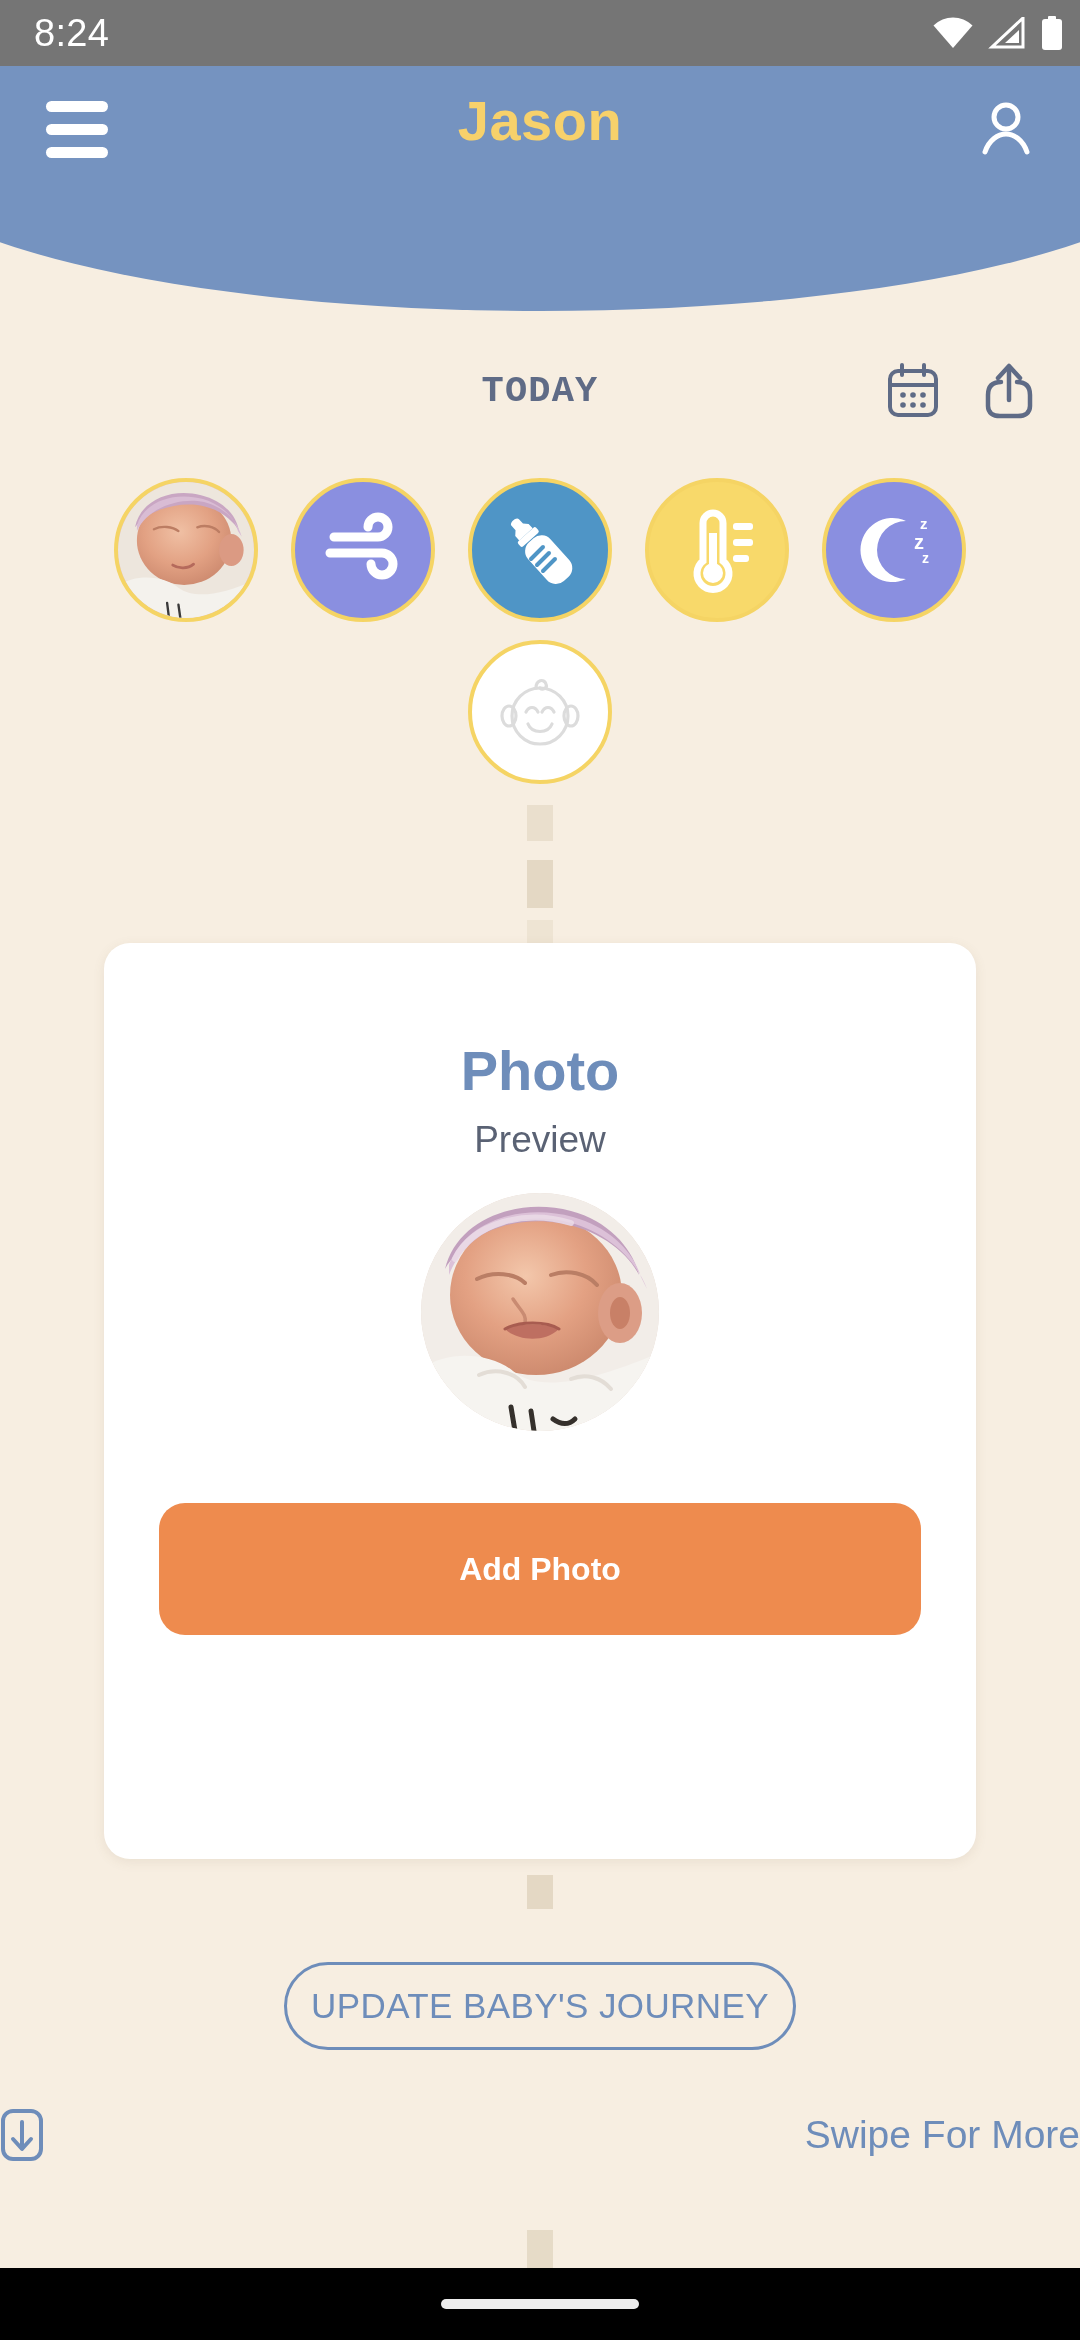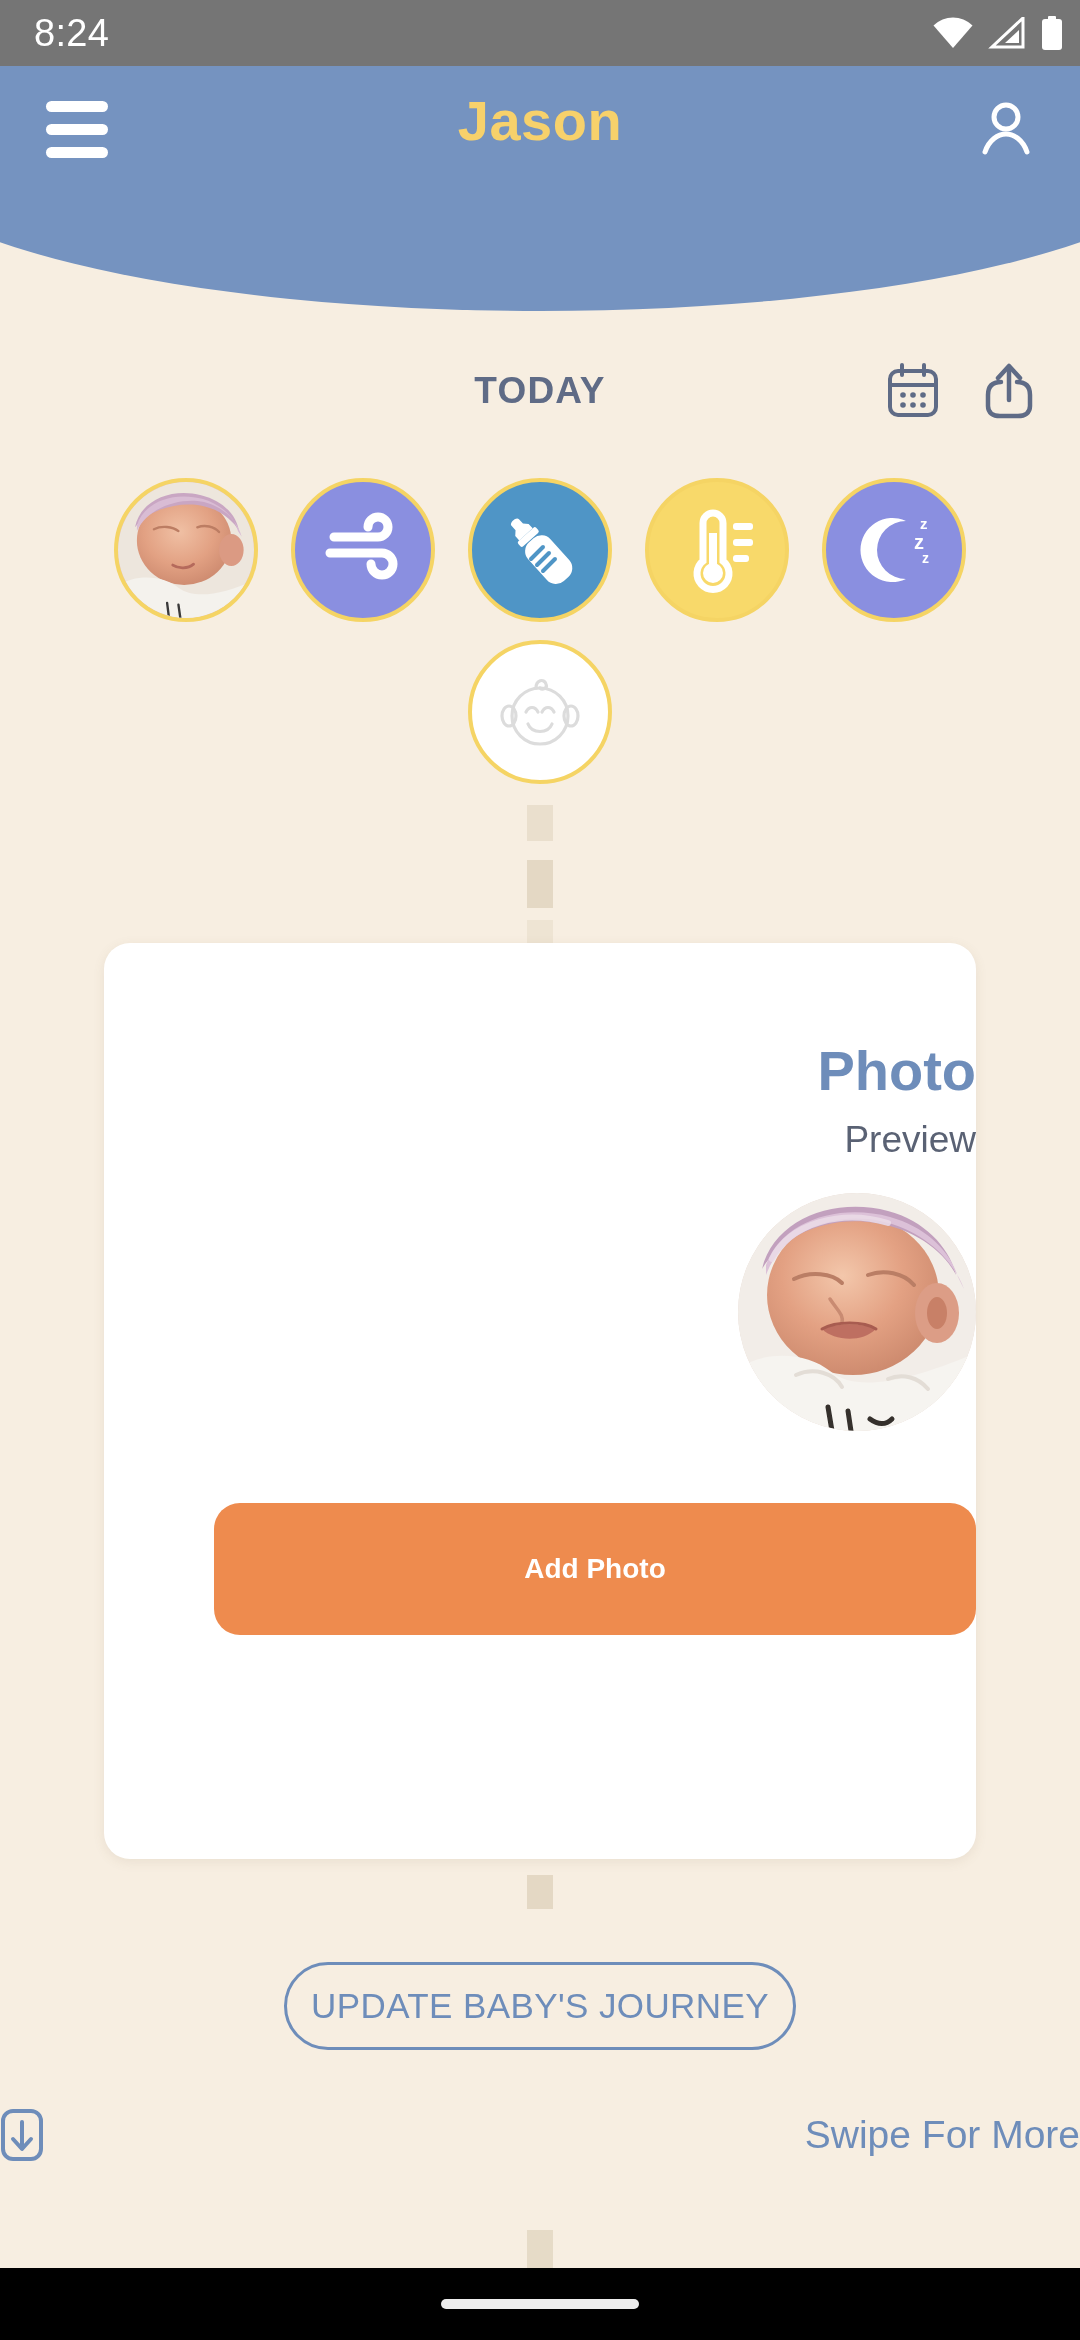--- a/index.html
+++ b/index.html
@@ -113,20 +113,21 @@
     z-index: 10;
   }
   .today-label {
     position: absolute;
     left: 0; right: 0;
     text-align: center;
     color: #5F6B86;
     font-size: 37px;
     font-weight: 700;
     letter-spacing: 1.2px;
+    font-family: Liberation Mono, monospace;
   }
   .today-actions {
     position: absolute;
     right: 44px;
     display: flex;
     align-items: center;
     gap: 42px;
   }
   .today-actions svg { display: block; cursor: pointer; }
 
@@ -193,21 +194,21 @@
     top: 943px;
     left: 104px;
     width: 872px;
     height: 916px;
     background: #FFFFFF;
     border-radius: 26px;
     box-shadow: 0 3px 12px rgba(120,100,70,0.10);
     z-index: 15;
     display: flex;
     flex-direction: column;
-    align-items: flex-end;
+    align-items: center;
   }
   .card-title {
     margin-top: 95px;
     color: #6E8DBA;
     font-size: 56px;
     font-weight: 700;
   }
   .card-subtitle {
     margin-top: 16px;
     color: #5A6274;
@@ -226,21 +227,21 @@
 
   .add-photo-btn {
     margin-top: 72px;
     width: 762px;
     height: 132px;
     background: #EE8B4E;
     border: none;
     border-radius: 26px;
     color: #FFFFFF;
     font-family: "Liberation Sans", sans-serif;
-    font-size: 28px;
+    font-size: 32px;
     font-weight: 700;
     cursor: pointer;
   }
 
   
   .journey-btn {
     position: absolute;
     top: 1962px;
     left: 50%;
     transform: translateX(-50%);

